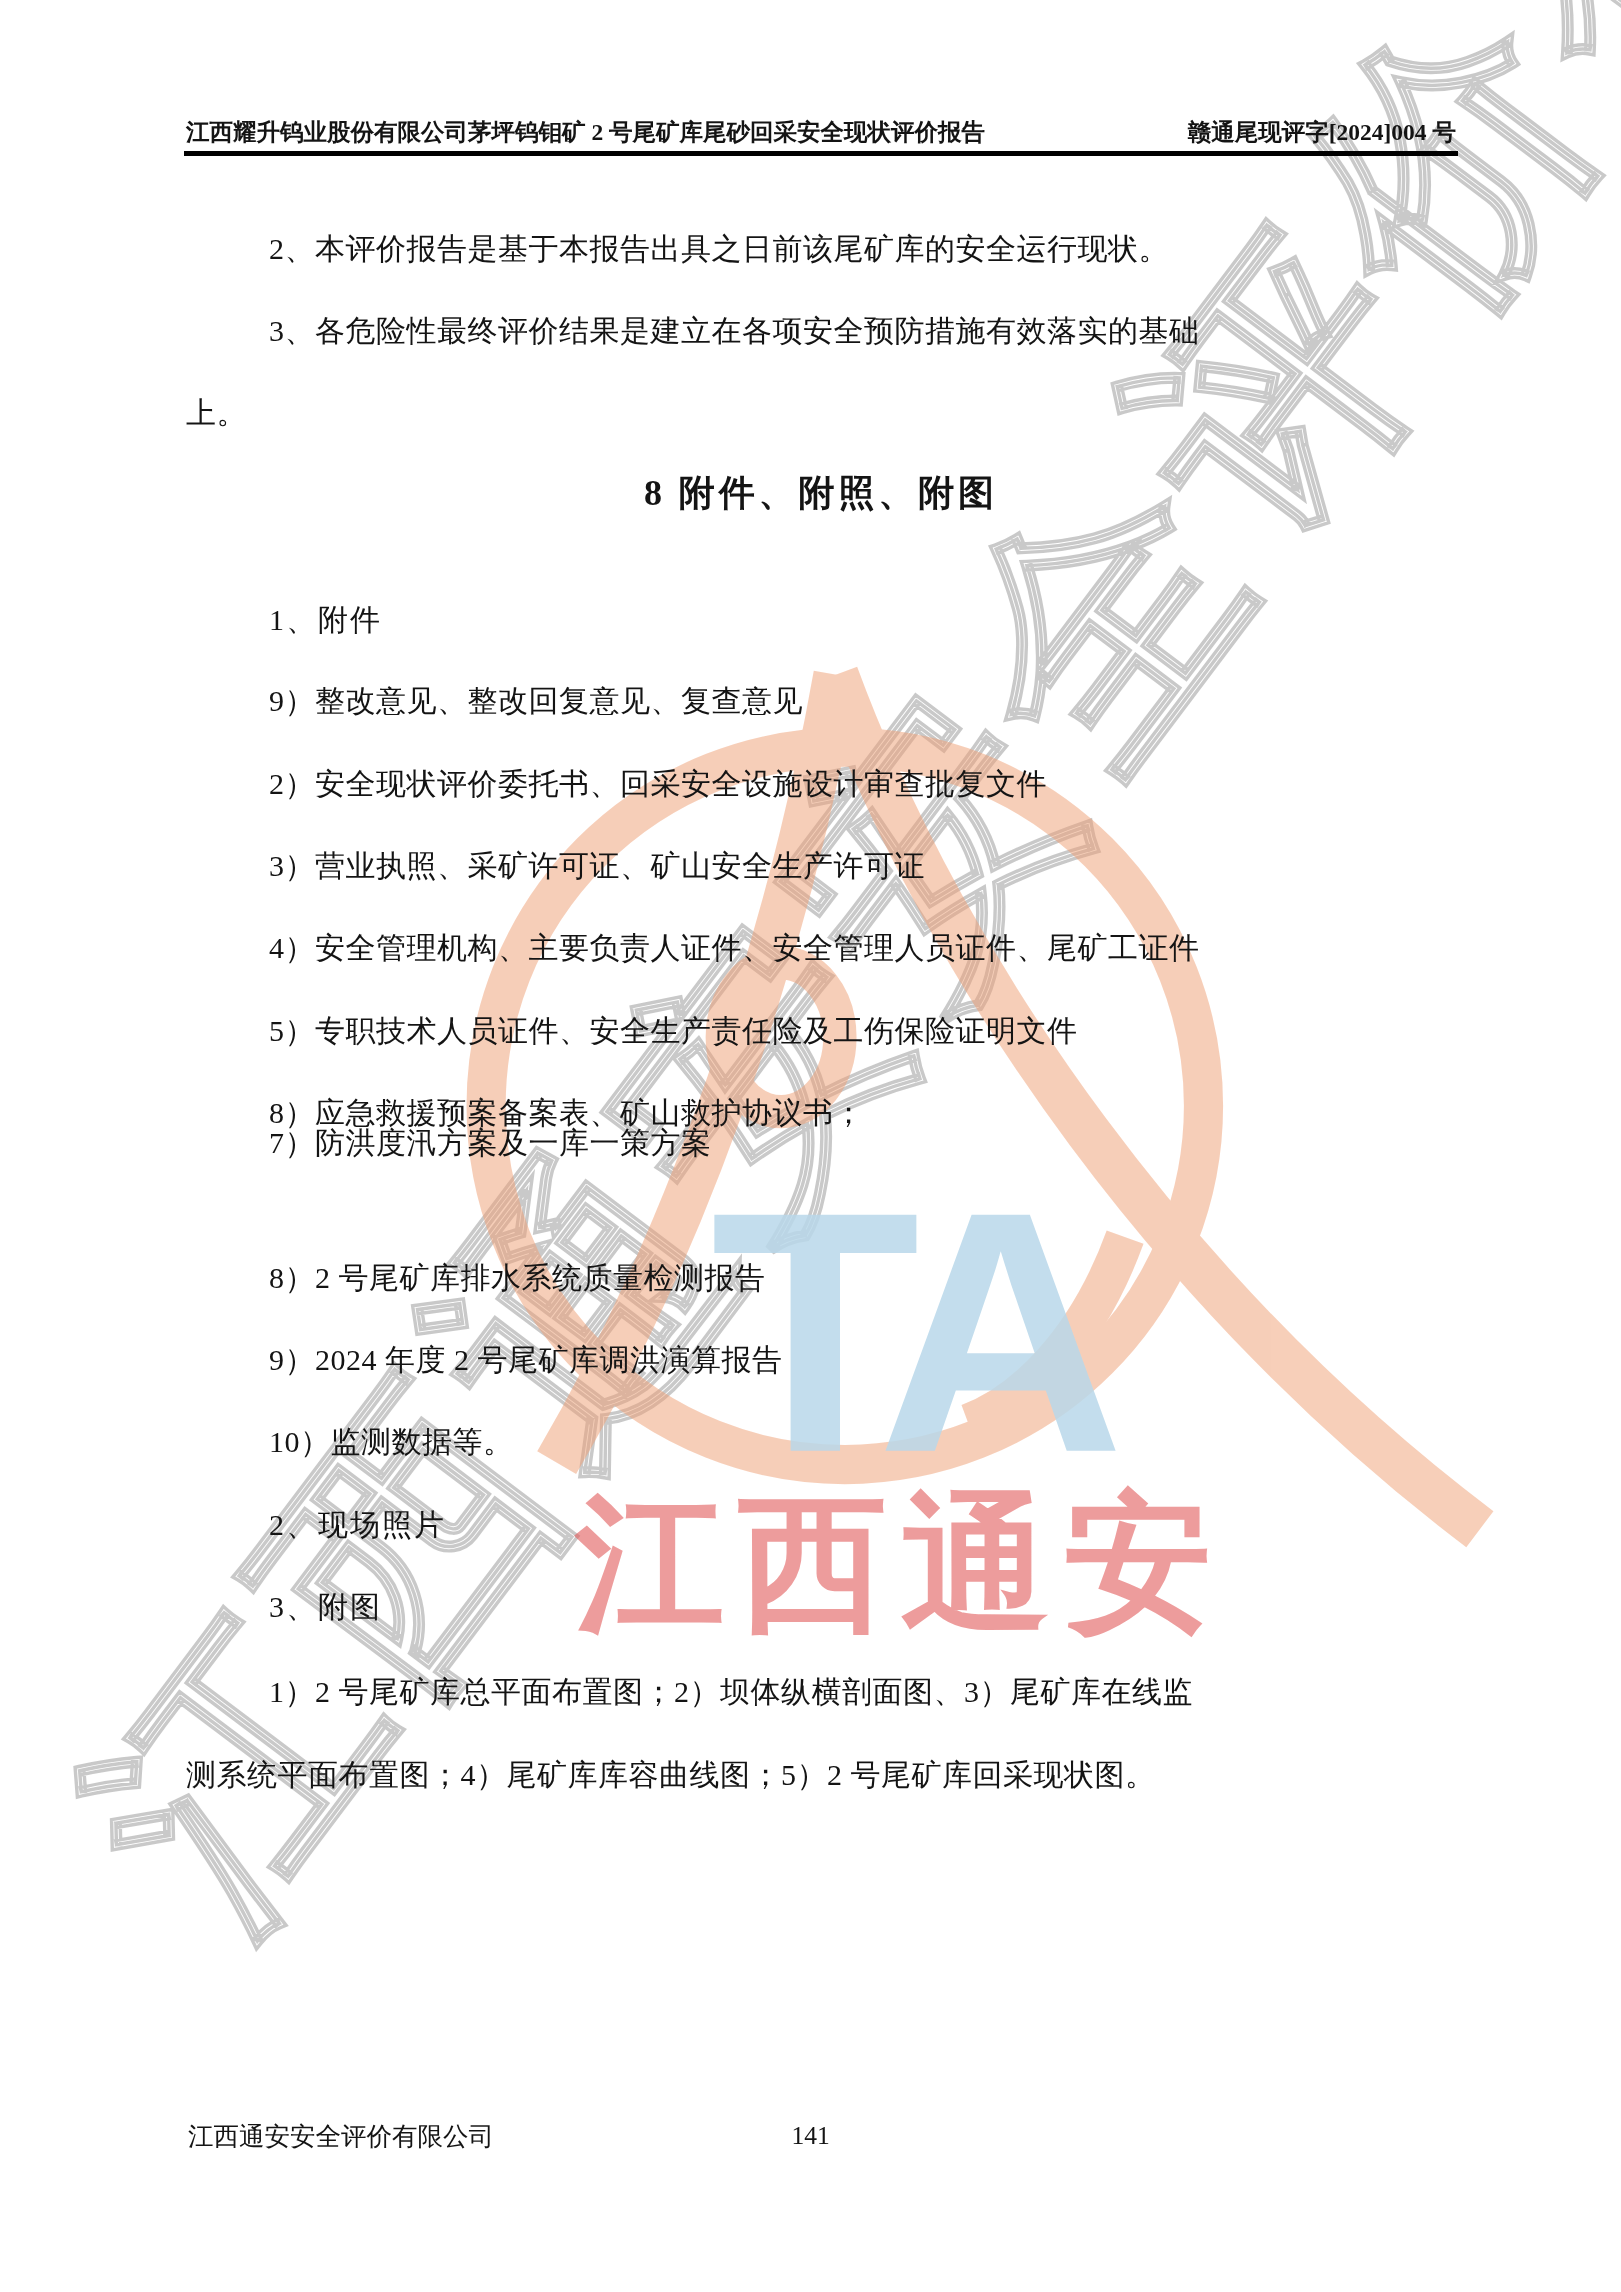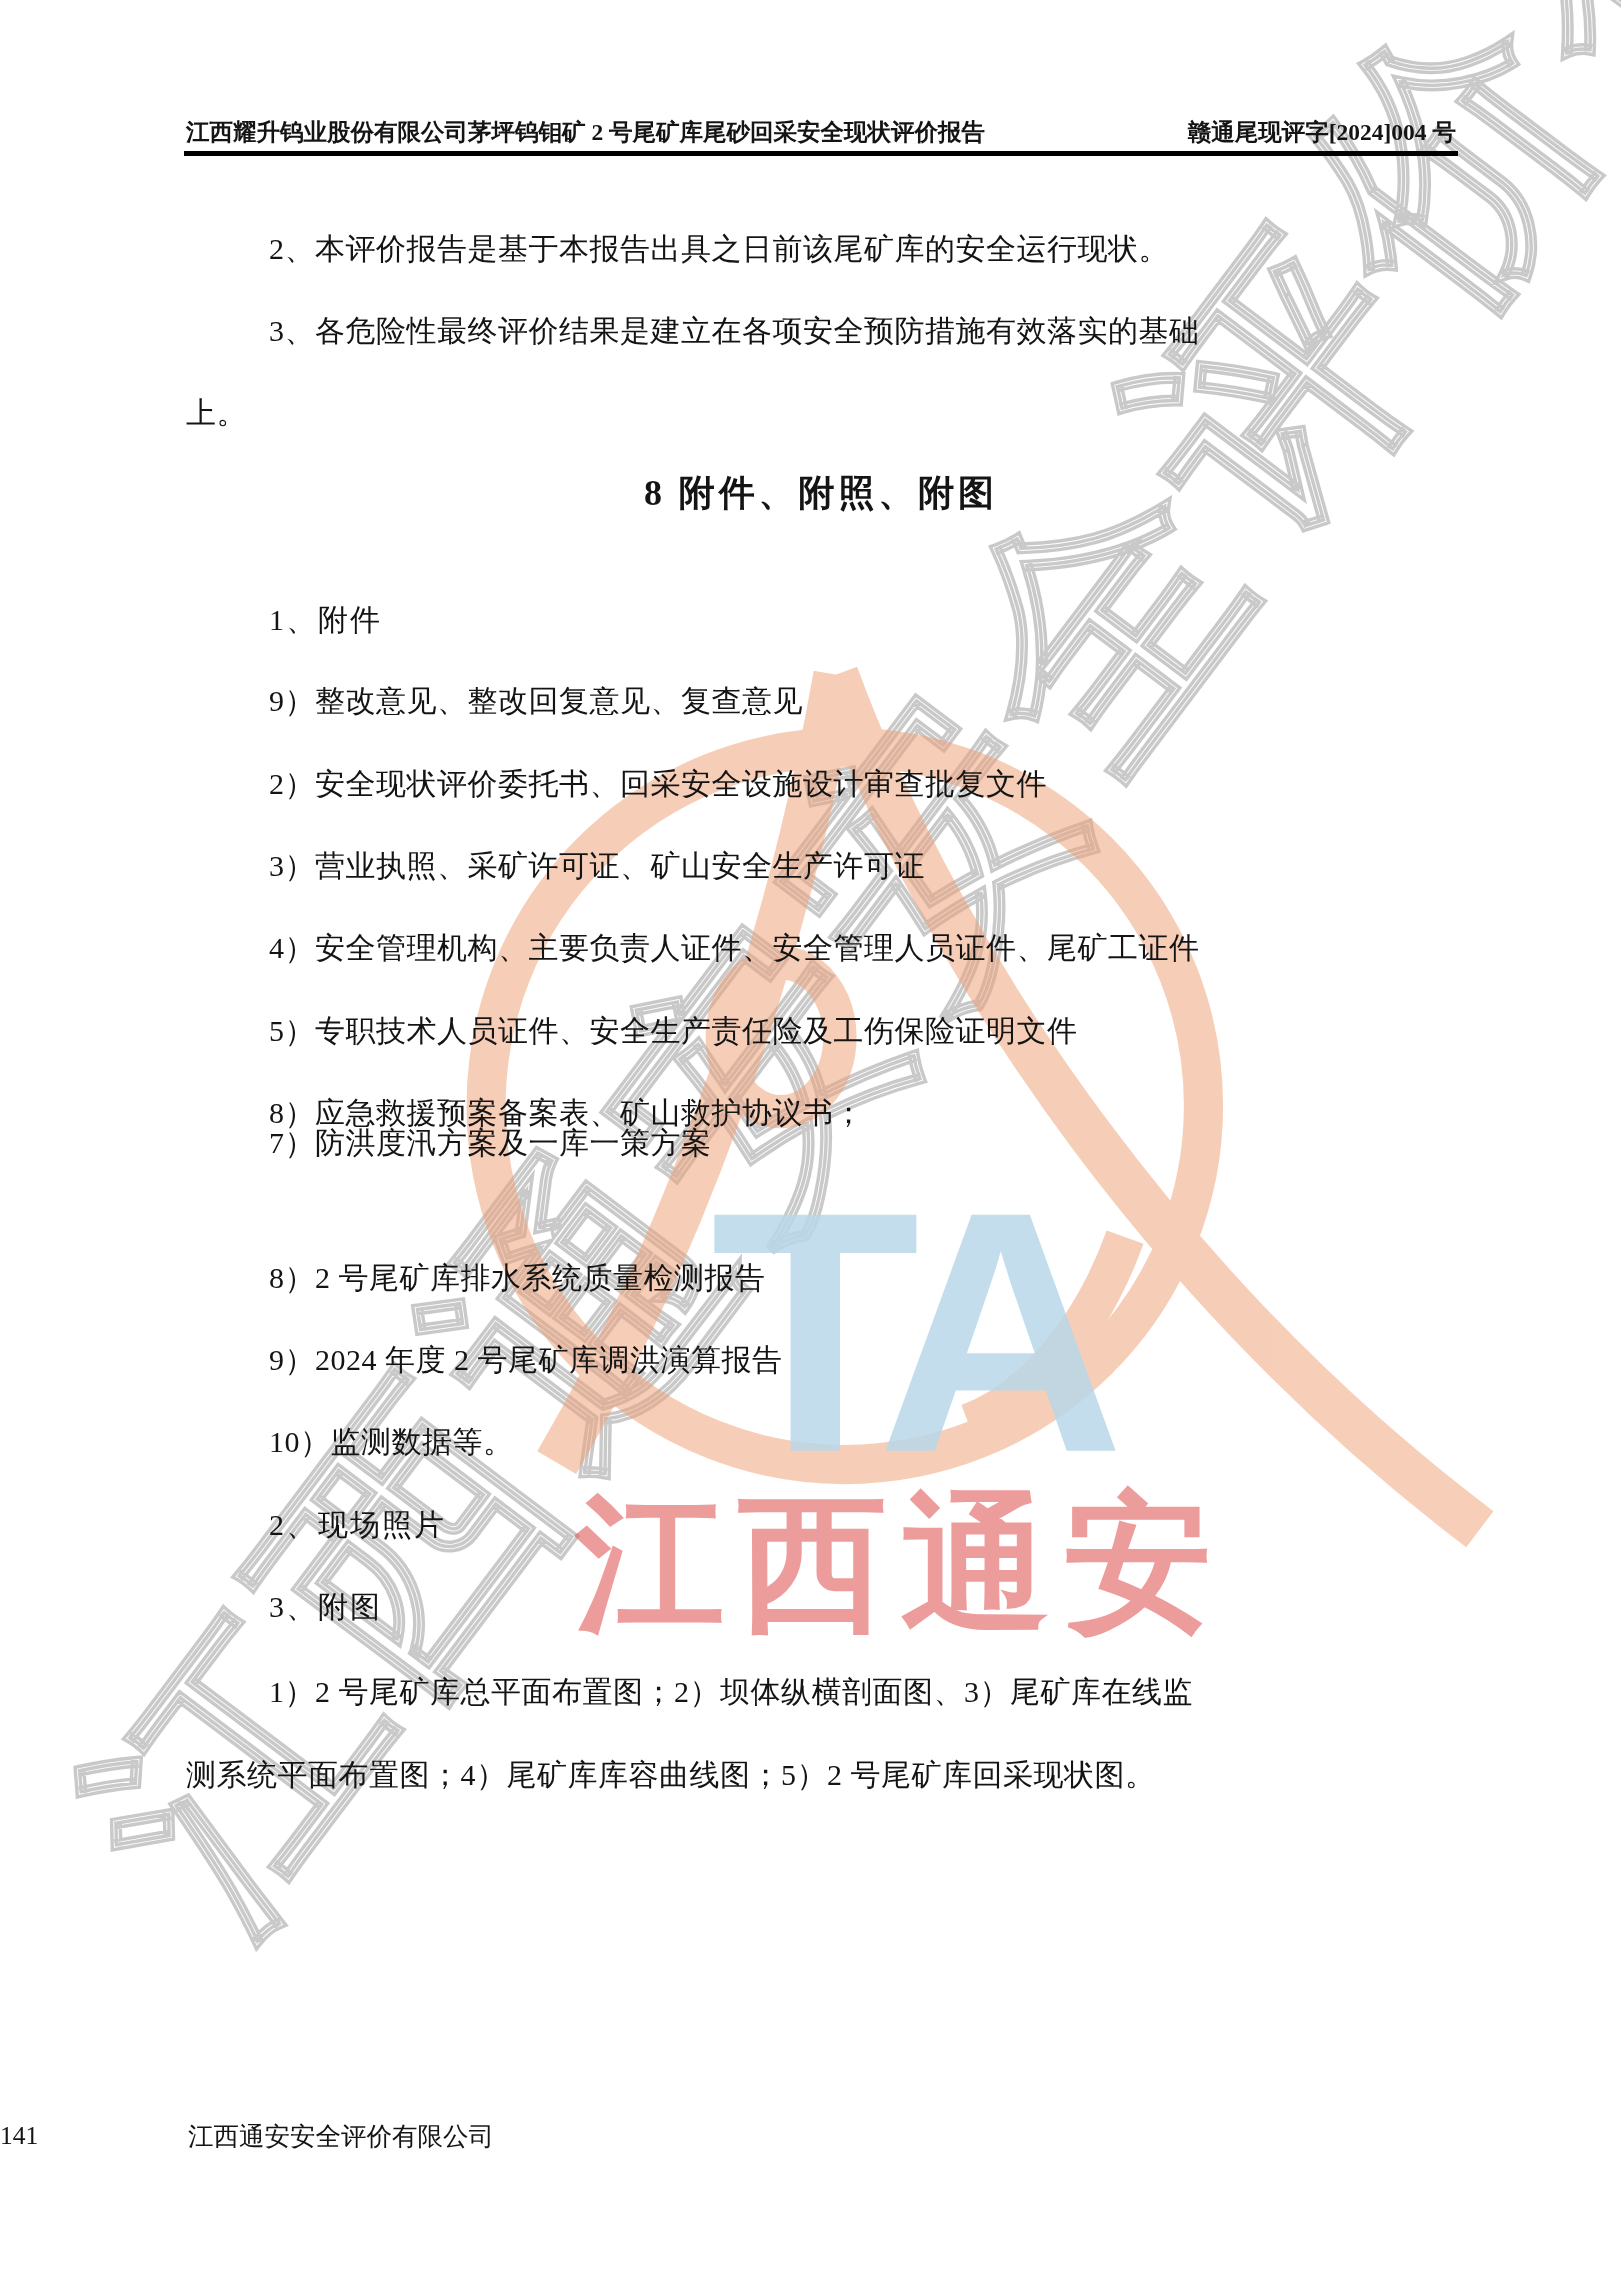--- a/index.html
+++ b/index.html
@@ -83,20 +83,21 @@
   }
   .footer-company {
     position: absolute;
     left: 188px; top: 2119px;
     font-size: 25.5px;
     white-space: nowrap;
   }
   .footer-page {
     position: absolute;
     left: 0; right: 0; top: 2121px;
+    text-align: center;
     font-size: 25.5px;
   }
 </style>
 </head>
 <body>
 
 <div class="page">
 
   <svg class="watermark-svg" viewBox="0 0 1654 2339">
 

